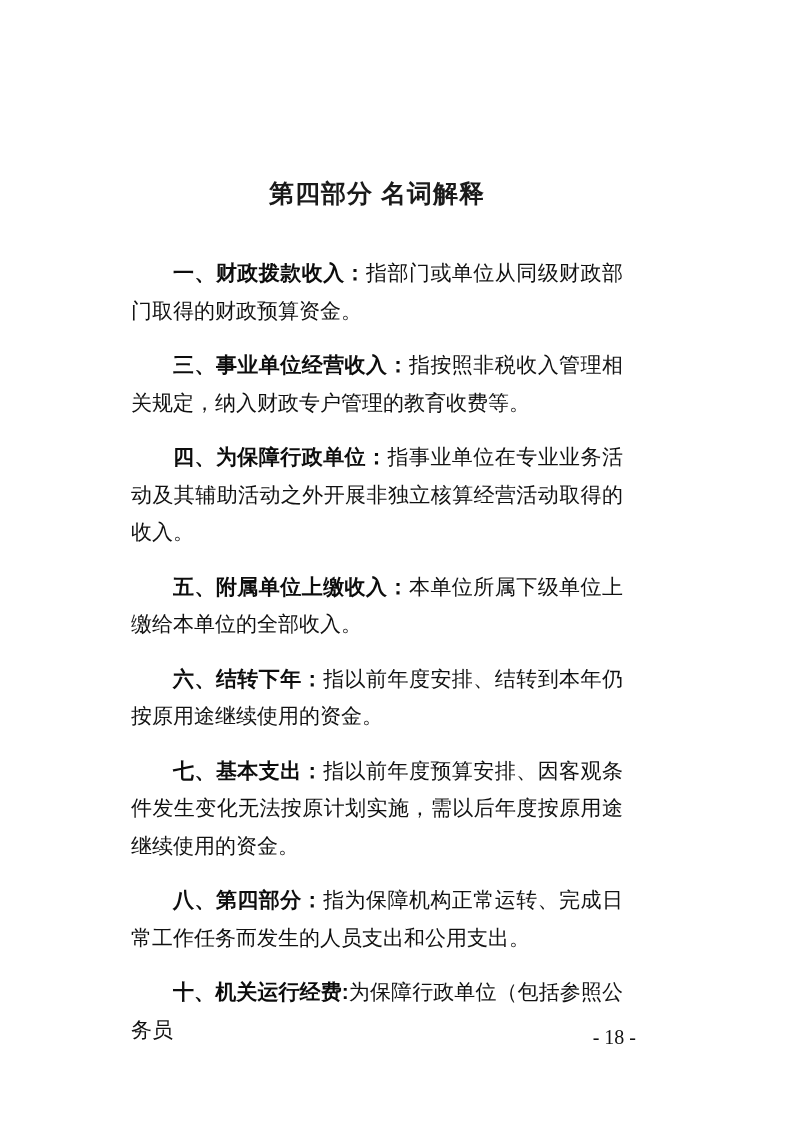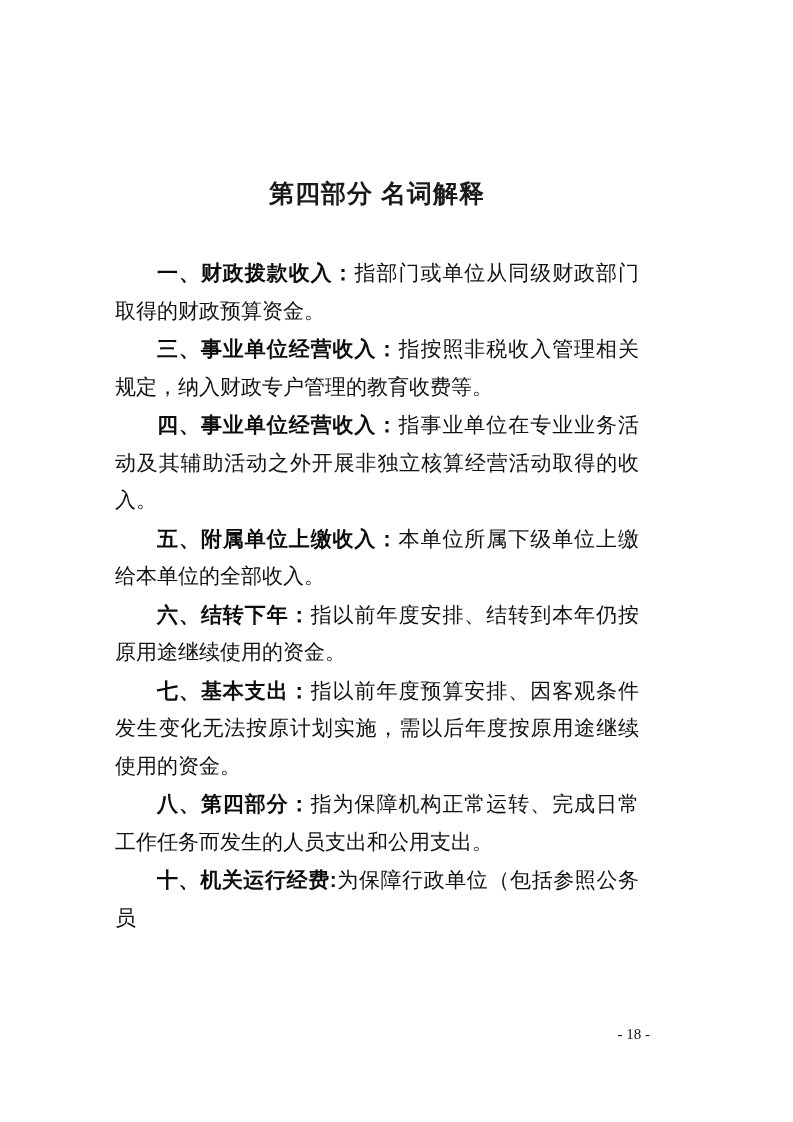--- a/index.html
+++ b/index.html
@@ -27,38 +27,38 @@
     line-height: 30px;
     color: #1a1a1a;
     letter-spacing: 1px;
   }
   .body-text {
     font-size: 21px;
     line-height: 37.5px;
     text-align: justify;
   }
   .para {
-    margin: 0;
+    margin: 16px;
     text-indent: 2em;
   }
   .term {
     font-family: "Liberation Sans", sans-serif;
     font-weight: bold;
     color: #0d0d0d;
   }
   .definition {
     font-family: "Liberation Serif", serif;
     font-weight: normal;
   }
   .page-footer {
     position: absolute;
     top: 1026px;
-    right: 102px;
+    right: 116px;
     font-family: "Liberation Serif", serif;
-    font-size: 15px;
+    font-size: 20px;
     color: #111111;
   }
 </style>
 </head>
 <body>
 
 <div class="page">
 
   <h1 class="doc-title">第四部分 名词解释</h1>
 
@@ -67,21 +67,21 @@
     <p class="para">
       <span class="term">一、财政拨款收入：</span><span class="definition">指部门或单位从同级财政部门取得的财政预算资金。</span>
     </p>
 
 
     <p class="para">
       <span class="term">三、事业单位经营收入：</span><span class="definition">指按照非税收入管理相关规定，纳入财政专户管理的教育收费等。</span>
     </p>
 
     <p class="para">
-      <span class="term">四、事业单位经营收入：</span><span class="definition">指事业单位在专业业务活动及其辅助活动之外开展非独立核算经营活动取得的收入。</span>
+      <span class="term">四、为保障行政单位：</span><span class="definition">指事业单位在专业业务活动及其辅助活动之外开展非独立核算经营活动取得的收入。</span>
     </p>
 
     <p class="para">
       <span class="term">五、附属单位上缴收入：</span><span class="definition">本单位所属下级单位上缴给本单位的全部收入。</span>
     </p>
 
     <p class="para">
       <span class="term">六、结转下年：</span><span class="definition">指以前年度安排、结转到本年仍按原用途继续使用的资金。</span>
     </p>
 

